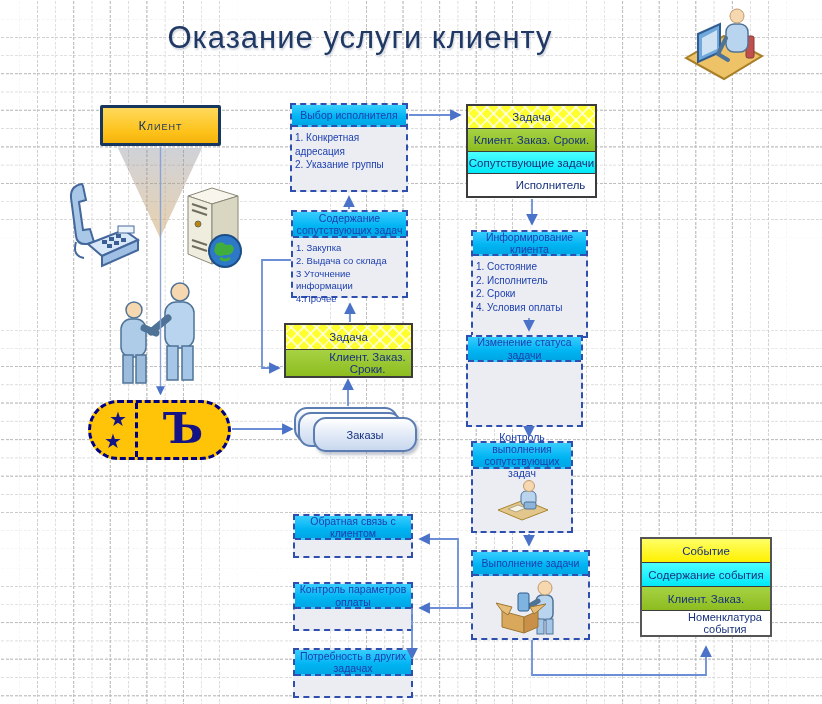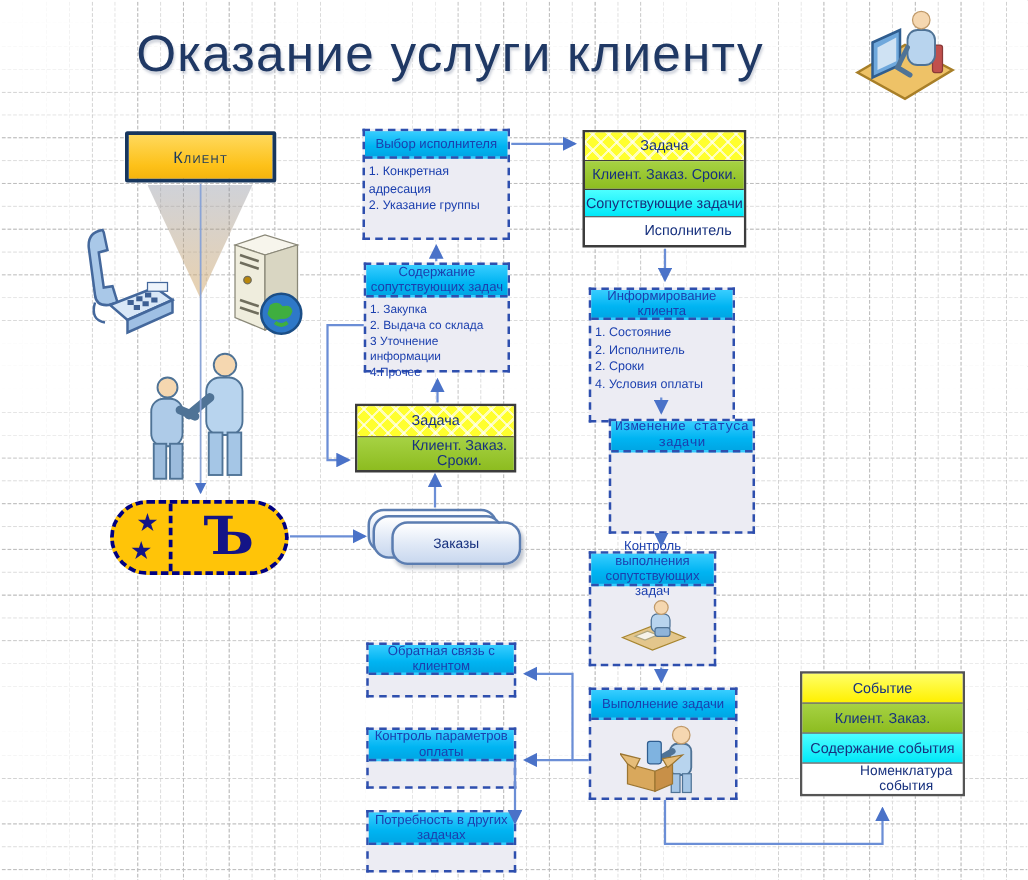--- a/index.html
+++ b/index.html
@@ -12,21 +12,21 @@
       repeating-linear-gradient(to right, #fff 0 1.5px, transparent 1.5px 4.5px),
       linear-gradient(to right, #bdbdbd 1px, transparent 1px),
       linear-gradient(to bottom, #bdbdbd 1px, transparent 1px),
       linear-gradient(to right, #dcdcdc 1px, transparent 1px),
       linear-gradient(to bottom, #dcdcdc 1px, transparent 1px);
     background-size: 9px 9px, 9px 9px, 36.6px 36.6px, 36.6px 36.6px, 18.3px 18.3px, 18.3px 18.3px;
   }
   .abs{position:absolute;box-sizing:border-box;}
   .title{
     left:90px;top:20px;width:540px;text-align:center;
-    font-size:41px;letter-spacing:1px;color:#1f3864;
+    font-size:31px;letter-spacing:1px;color:#1f3864;
     text-shadow:1px 2px 2px rgba(150,160,180,.45);
     white-space:nowrap;
   }
   
   .pbox{border:2px dashed #2e4fae;background:#ececf3;color:#1b3fae;}
   .pbox .hdr{
     display:flex;align-items:center;justify-content:center;text-align:center;
     background:linear-gradient(180deg,#38cdff 0%,#00b4f2 60%,#00a6e4 100%);
     border-bottom:2px dashed #2e4fae;font-size:10.5px;line-height:1.15;padding:1px 2px;
     box-sizing:border-box;
@@ -218,21 +218,21 @@
   <div class="abs pbox" style="left:471px;top:230px;width:117px;height:108px;">
     <div class="hdr" style="height:24px;">Информирование клиента</div>
     <div class="bdy">
       <div>1. Состояние</div>
       <div>2. Исполнитель</div>
       <div>2. Сроки</div>
       <div>4. Условия оплаты</div>
     </div>
   </div>
 
-  <div class="abs pbox" style="left:487px;top:335px;width:117px;height:92px;font-family:Liberation Mono, monospace;">
+  <div class="abs pbox" style="left:466px;top:335px;width:117px;height:92px;">
     <div class="hdr" style="height:25px;">Изменение статуса задачи</div>
     <div class="bdy"></div>
   </div>
 
   <div class="abs pbox" style="left:471px;top:441px;width:102px;height:92px;">
     <div class="hdr" style="height:26px;">Контроль выполнения сопутствующих задач</div>
     <div class="bdy center" style="height:60px;">
       <svg width="58" height="44" viewBox="0 0 58 44">
         <polygon points="4,32 30,22 54,32 28,42" fill="#e3c68c" stroke="#a8862f"></polygon>
         <polygon points="14,31 24,27 32,30 22,34" fill="#f6f3ea" stroke="#b0a882"></polygon>
@@ -273,25 +273,25 @@
 
   <div class="abs pbox" style="left:293px;top:648px;width:120px;height:50px;">
     <div class="hdr" style="height:26px;">Потребность в других задачах</div>
     <div class="bdy"></div>
   </div>
 
   <div class="abs tbl" style="left:640px;top:537px;width:132px;border-color:#555;">
     <div class="trow row-yellow" style="height:24px;">
       <span>Событие</span>
     </div>
+    <div class="trow row-cyan" style="height:24px;">
+      <span>Содержание события</span>
+    </div>
     <div class="trow row-green" style="height:24px;">
       <span>Клиент. Заказ.</span>
-    </div>
-    <div class="trow row-cyan" style="height:24px;">
-      <span>Содержание события</span>
     </div>
     <div class="trow row-white" style="height:24px;font-size:11px;">
       <span>Номенклатура события</span>
     </div>
   </div>
 
   <svg class="abs overlay" width="822" height="704" viewBox="0 0 822 704">
     <defs>
       <marker id="arr" viewBox="0 0 10 10" refX="8.5" refY="5" markerWidth="6.5" markerHeight="6.5" orient="auto-start-reverse">
         <path d="M0,0 L10,5 L0,10 z" fill="#4a72c8"></path>

